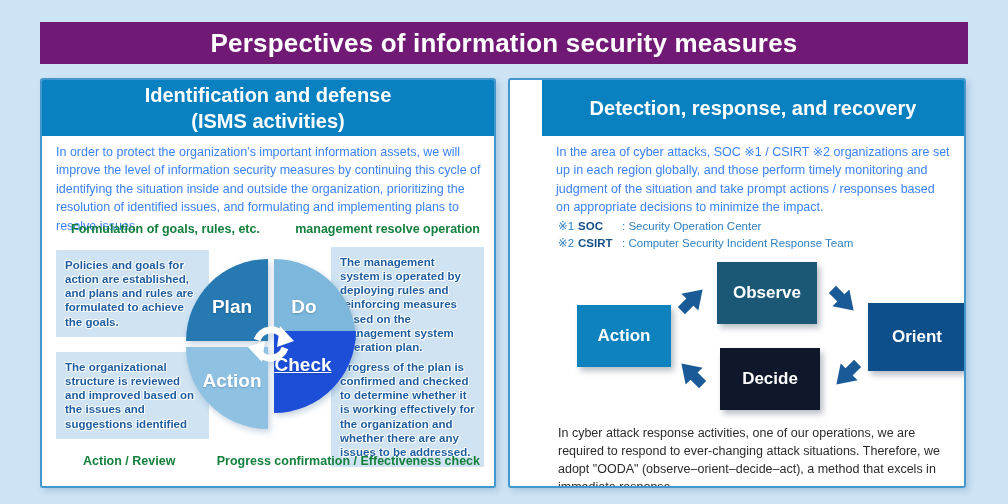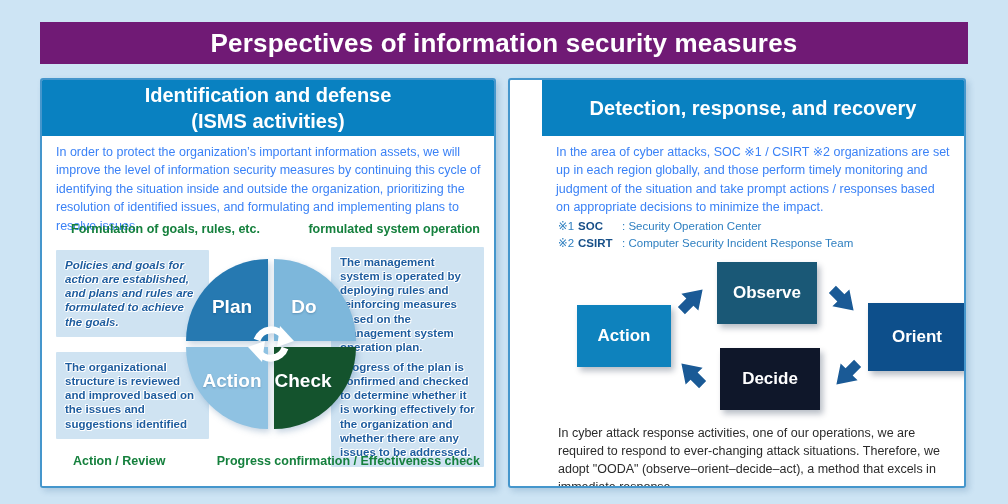--- a/index.html
+++ b/index.html
@@ -40,48 +40,48 @@
     position:absolute; top:7px; left:14px; right:12px;
     font-size:12.5px; line-height:1.47; color:#3b82f6;
   }
 
   
   .pdca-label {
     position:absolute; font-size:12.5px; font-weight:bold; color:#15803d;padding-left:15px;
   }
   .lbl-plan  { left:14px;  top:86px; }
   .lbl-do    { right:14px; top:86px; text-align:right; }
-  .lbl-action{ left:16px;  top:318px; }
+  .lbl-action{ left:26px;  top:318px; }
   .lbl-check { right:14px; top:318px; text-align:right; }
 
   .pdca-box {
     position:absolute; width:153px; background:#cfe3f2;
     padding:8px 9px; font-size:11.5px; font-weight:bold; color:#1d5c9e;
     line-height:1.23; border-radius:1px;
     text-shadow:1px 0 #fff,-1px 0 #fff,0 1px #fff,0 -1px #fff,1px 1px #fff,-1px -1px #fff;
   }
-  .box-plan   { left:14px;  top:114px;font-style:italic; }
+  .box-plan   { left:14px;  top:114px; }
   .box-do     { left:289px; top:111px; }
   .box-action { left:14px;  top:216px; }
   .box-check  { left:289px; top:216px; }
 
   .pdca-circle {
     position:absolute; left:144px; top:123px; width:170px; height:170px;
     filter:drop-shadow(2px 3px 3px rgba(23,79,136,0.25));
   }
   .quad {
     position:absolute; width:82px; height:82px;
     display:flex; align-items:center; justify-content:center;
     color:#fff; font-weight:bold; font-size:19px;
     text-shadow:0 1px 2px rgba(0,40,80,0.25);
   }
   .q-plan   { left:0;    top:0;    background:#2679b1; border-radius:82px 0 0 0; }
   .q-do     { left:88px; top:0;    background:#7db7db; border-radius:0 82px 0 0; }
   .q-action { left:0;    top:88px; background:#8fc2e2; border-radius:0 0 0 82px; }
-  .q-check  { left:88px; top:88px; background:#14532d; border-radius:0 0 82px 0; }
+  .q-check  { left:88px; top:72px; background:#1d4ed8; border-radius:0 0 82px 0;text-decoration:underline; }
   .q-plan   span { transform:translate(5px,7px); }
   .q-do     span { transform:translate(-11px,7px); }
   .q-action span { transform:translate(5px,-7px); }
   .q-check  span { transform:translate(-12px,-7px); }
   .cycle-icon { position:absolute; left:55px; top:55px; width:60px; height:60px; }
 
   
   .footnotes { position:absolute; left:16px; top:82px; font-size:11.5px; line-height:1.45; }
   .fn-row { display:flex; }
   .fn-marker { color:#2e7fc0; margin-right:4px; }
@@ -118,21 +118,21 @@
 
   <div class="panel panel-left">
     <div class="panel-header">
       <div>Identification and defense</div>
       <div>(ISMS activities)</div>
     </div>
     <div class="panel-body">
       <p class="intro">In order to protect the organization’s important information assets, we will improve the level of information security measures by continuing this cycle of identifying the situation inside and outside the organization, prioritizing the resolution of identified issues, and formulating and implementing plans to resolve issues.</p>
 
       <div class="pdca-label lbl-plan">Formulation of goals, rules, etc.</div>
-      <div class="pdca-label lbl-do">formulated system operation</div>
+      <div class="pdca-label lbl-do">management resolve operation</div>
 
       <div class="pdca-box box-plan">Policies and goals for action are established, and plans and rules are formulated to achieve the goals.</div>
       <div class="pdca-box box-do">The management system is operated by deploying rules and reinforcing measures based on the management system operation plan.</div>
       <div class="pdca-box box-action">The organizational structure is reviewed and improved based on the issues and suggestions identified</div>
       <div class="pdca-box box-check">Progress of the plan is confirmed and checked to determine whether it is working effectively for the organization and whether there are any issues to be addressed.</div>
 
       <div class="pdca-circle">
         <div class="quad q-do">
             <span>Do</span>
           </div>

